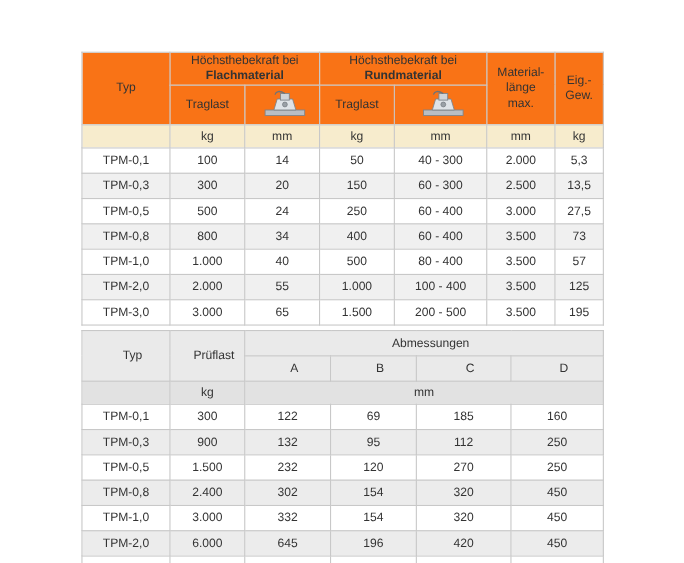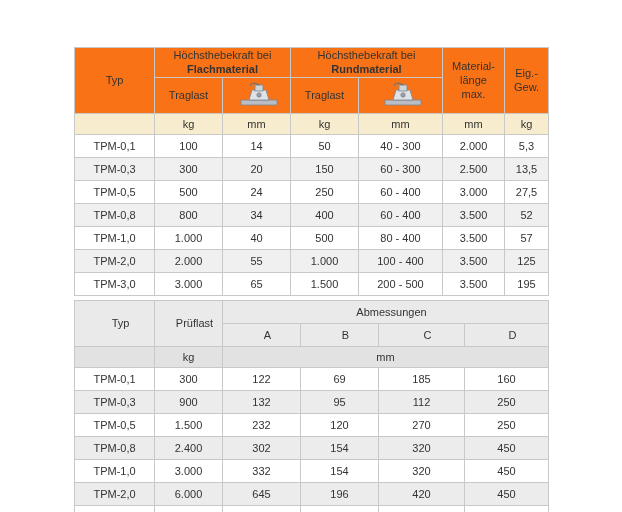--- a/index.html
+++ b/index.html
@@ -184,21 +184,21 @@
           <td>3.000</td>
           <td>27,5</td>
         </tr>
         <tr class="data-even">
           <td>TPM-0,8</td>
           <td>800</td>
           <td>34</td>
           <td>400</td>
           <td>60 - 400</td>
           <td>3.500</td>
-          <td>52</td>
+          <td>73</td>
         </tr>
         <tr class="data-odd">
           <td>TPM-1,0</td>
           <td>1.000</td>
           <td>40</td>
           <td>500</td>
           <td>80 - 400</td>
           <td>3.500</td>
           <td>57</td>
         </tr>

